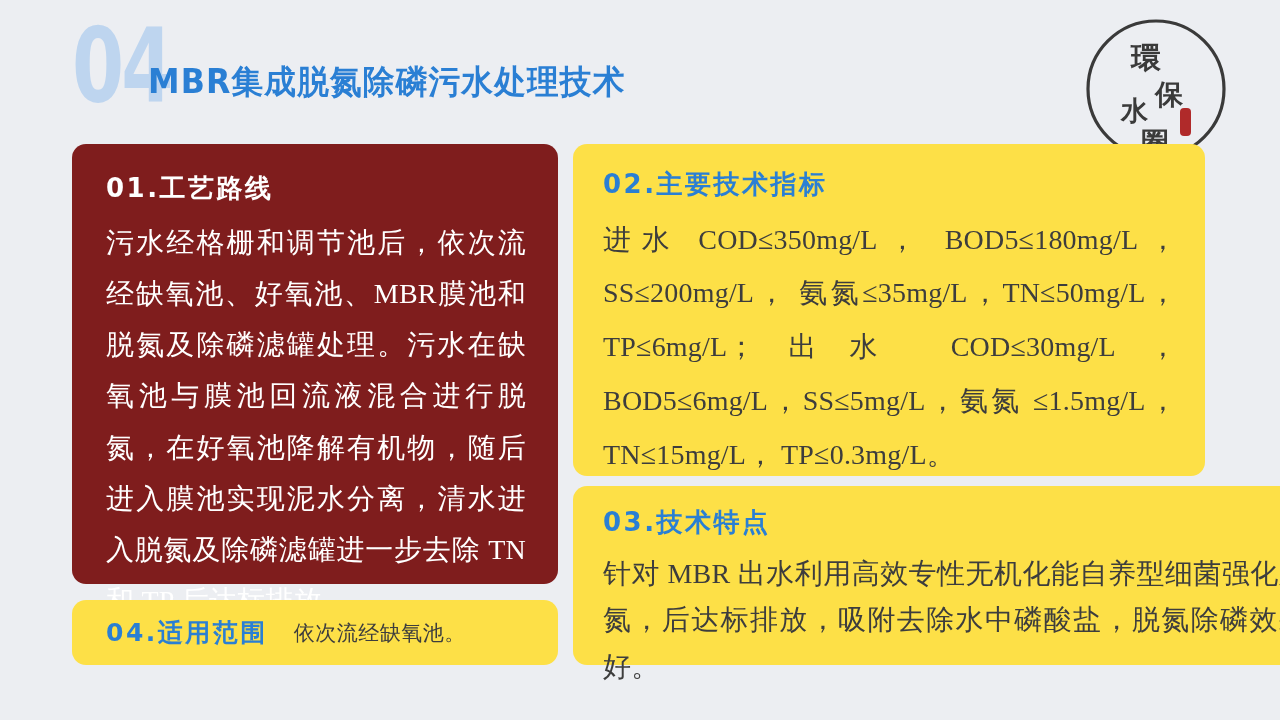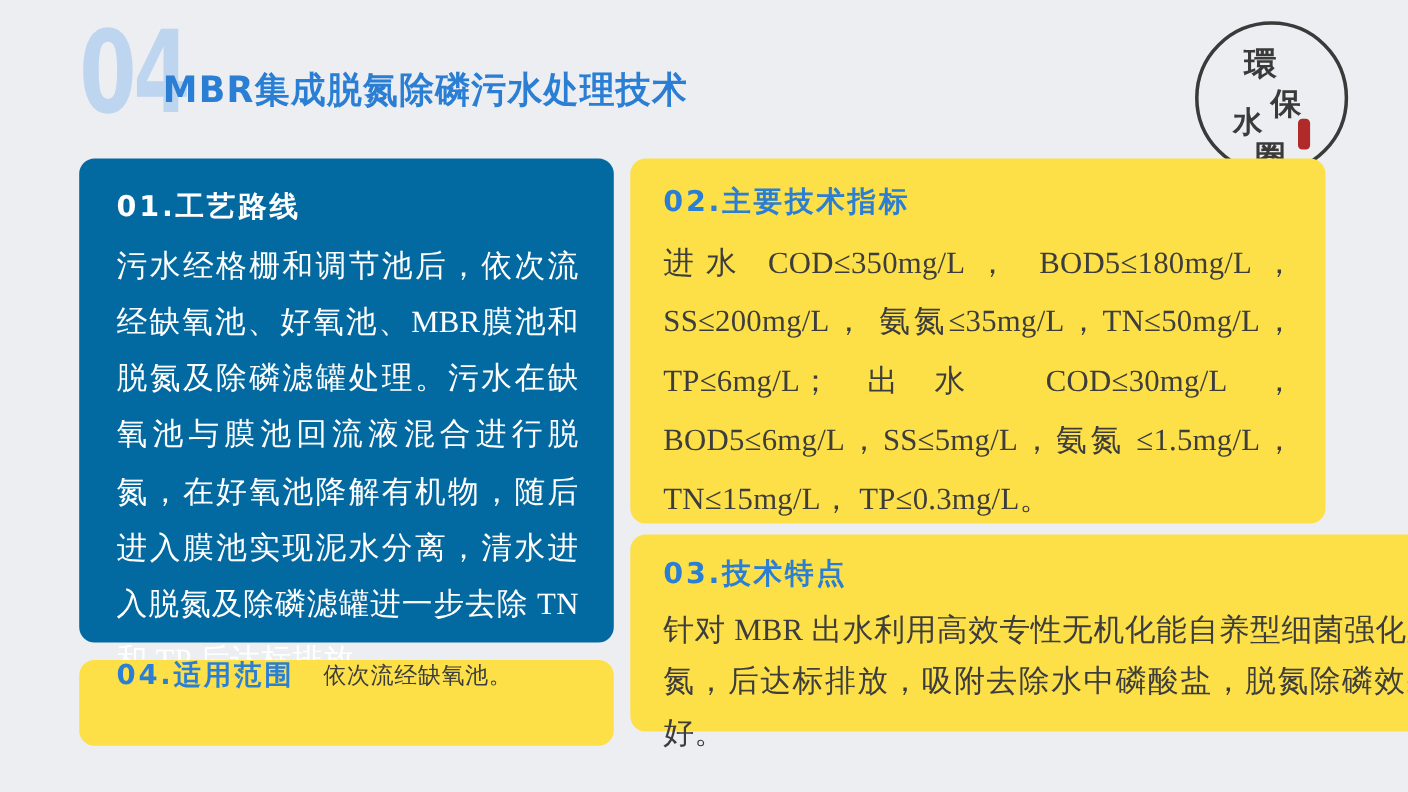--- a/index.html
+++ b/index.html
@@ -66,21 +66,21 @@
     fill: #3a3a3a;
   }
 
   
   .card {
     position: absolute;
     border-radius: 14px;
     box-sizing: border-box;
   }
   .card-blue {
-    background: #0369a1;
+    background: #7f1d1d;
   }
   .card-white {
     background: #fde047;
   }
 
   #card-process {
     left: 72px;  top: 144px;
     width: 486px; height: 440px;
     padding: 30px 32px 24px 34px;
   }
@@ -89,23 +89,24 @@
     width: 632px; height: 332px;
     padding: 26px 28px 20px 30px;
   }
   #card-features {
     left: 573px; top: 486px;
     width: 762px; height: 179px;
     padding: 22px 28px 18px 30px;
   }
   #card-scope {
     left: 72px;  top: 600px;
-    width: 486px; height: 78px;
+    width: 486px; height: 65px;
     padding: 0 20px 0 34px;
     display: flex;
+    align-items: center;
   }
 
   
   .card-heading {
     font-family: "DejaVu Sans", sans-serif;
     font-weight: bold;
     font-size: 26px;
     letter-spacing: 2.5px;
     line-height: 1.1;
     margin: 0 0 14px 0;

